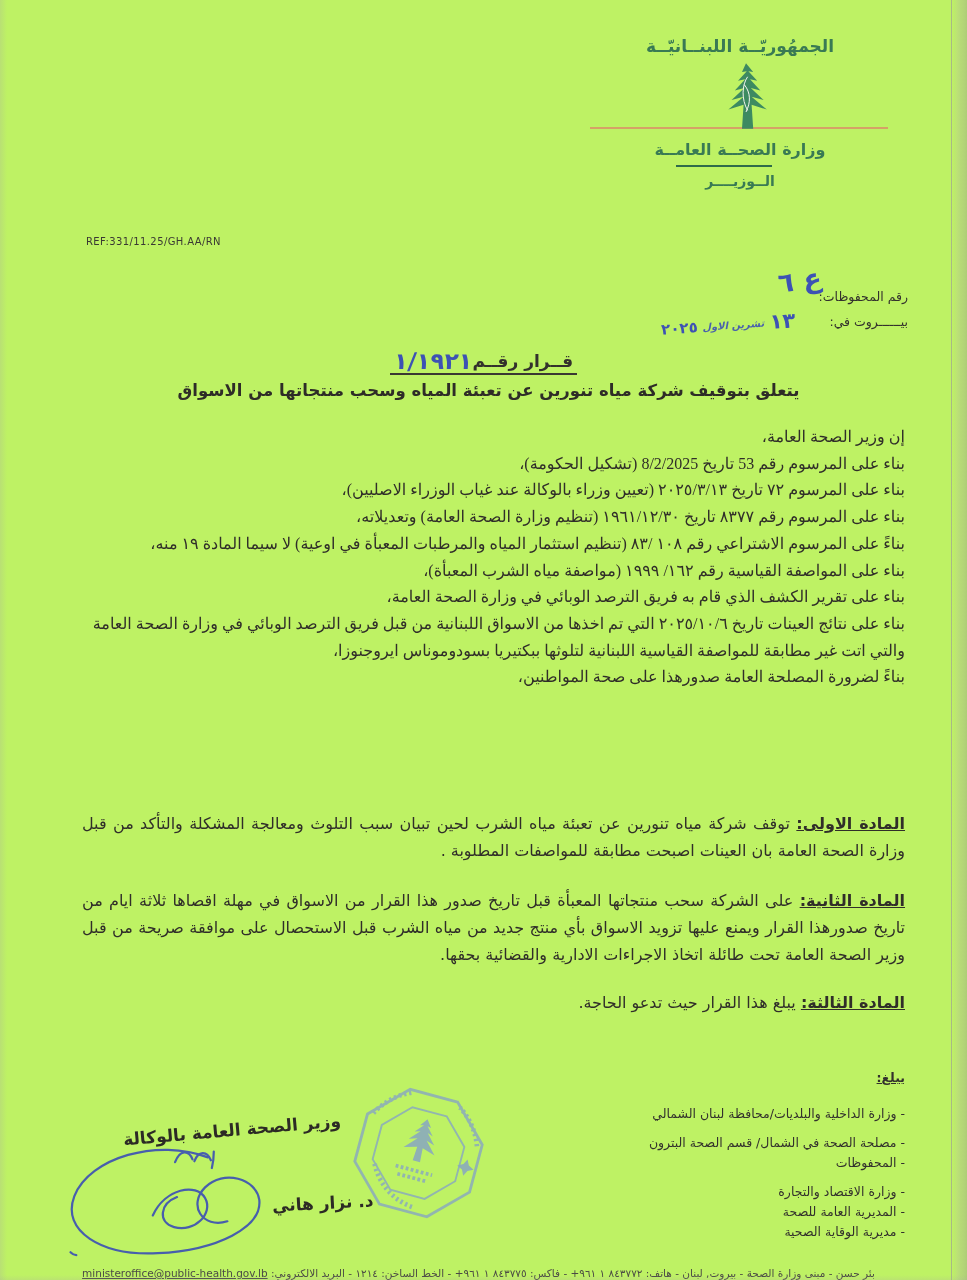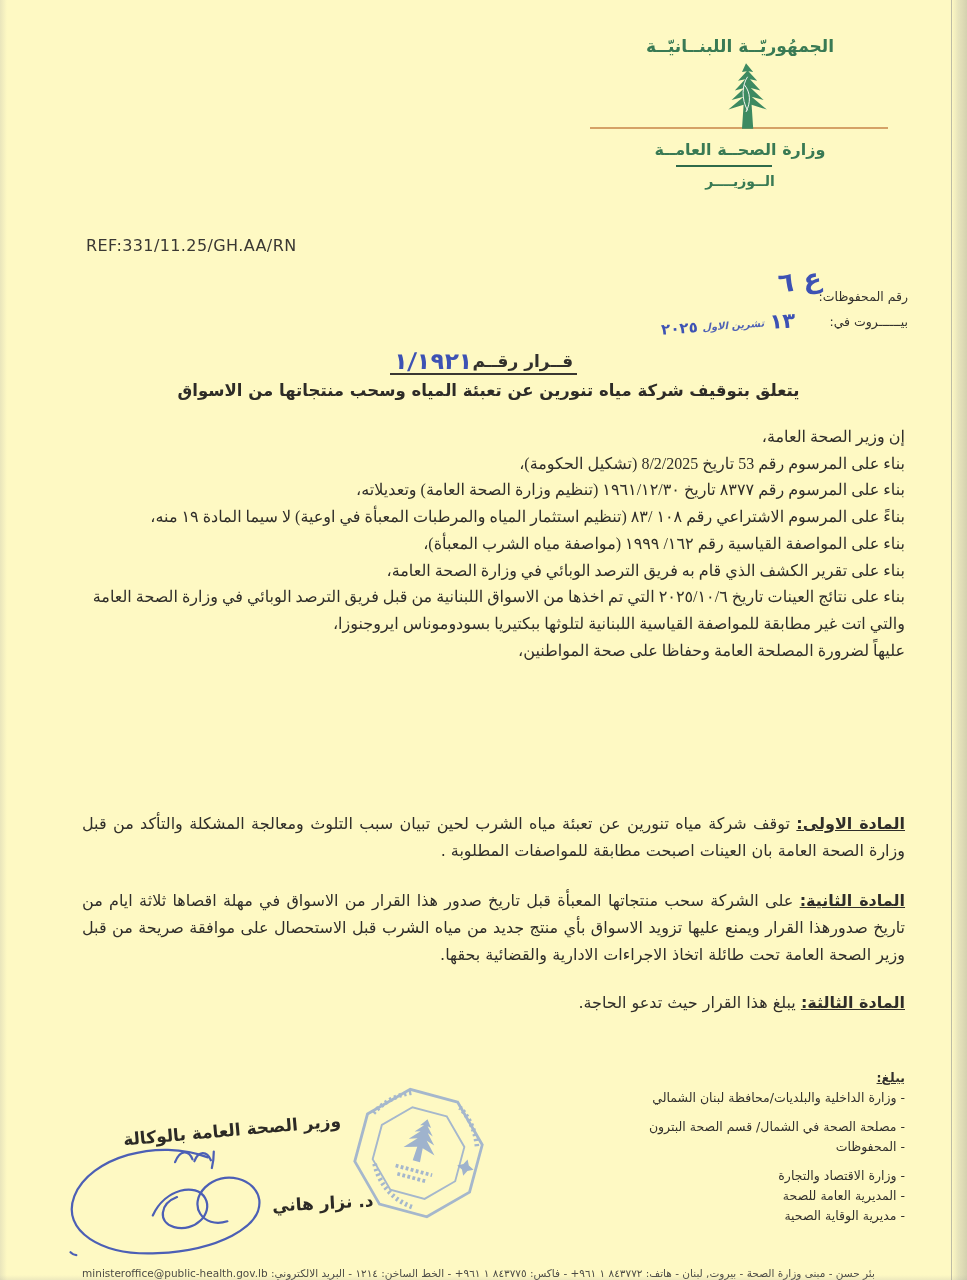--- a/index.html
+++ b/index.html
@@ -1,18 +1,18 @@
 <!DOCTYPE html>
 <html lang="ar"><head>
 <meta charset="utf-8">
 <style>
   * { margin:0; padding:0; box-sizing:border-box; }
   html,body { width:967px; height:1280px; }
   body { font-family:"DejaVu Sans", sans-serif; background:#e9e8e4; }
-  .doc { position:relative; width:967px; height:1280px; background:#fef9c3; overflow:hidden; color:#2f2d2a; }
+  .doc { position:relative; width:967px; height:1280px; background:#bef264; overflow:hidden; color:#2f2d2a; }
 
   
   .edge-right { position:absolute; top:0; right:0; width:16px; height:100%;
     background:linear-gradient(to right, rgba(0,0,0,0), rgba(175,175,170,.28) 40%, rgba(150,150,145,.4));
     border-left:1px solid rgba(160,160,155,.45); }
   .edge-left { position:absolute; top:0; left:0; width:7px; height:100%;
     background:linear-gradient(to left, rgba(0,0,0,0), rgba(170,170,165,.25)); }
   .edge-bottom { position:absolute; left:0; bottom:0; width:100%; height:5px;
     background:linear-gradient(to bottom, rgba(0,0,0,0), rgba(170,170,165,.2)); }
 
@@ -21,21 +21,21 @@
   .republic { position:absolute; top:8px; left:0; right:0; text-align:center;
     font-size:17px; font-weight:bold; color:#397a54; letter-spacing:1px; }
   .cedar { position:absolute; top:32px; left:146px; z-index:2; }
   .rule-tan { position:absolute; top:99px; left:30px; width:298px; height:2px; background:#d5a266; z-index:1; }
   .ministry { position:absolute; top:112px; left:0; right:0; text-align:center;
     font-size:16px; font-weight:bold; color:#397a54; letter-spacing:1px; }
   .ministry-underline { position:absolute; top:137px; left:116px; width:96px; height:2px; background:#2f6b4a; }
   .minister { position:absolute; top:145px; left:0; right:0; text-align:center;
     font-size:14px; font-weight:bold; color:#397a54; letter-spacing:7px; }
 
-  .ref { position:absolute; top:236px; left:86px; font-size:16px; letter-spacing:.4px;
+  .ref { position:absolute; top:236px; left:86px; font-size:10px; letter-spacing:.4px;
     color:#3a3833; direction:ltr; }
 
   
   .archive { position:absolute; top:284px; right:59px; width:120px; text-align:right;
     direction:rtl; font-size:12.5px; line-height:25px; color:#33312d; }
   .hw { color:#3d52b4; }
   .hw-archive-no { position:absolute; top:268px; right:145px; width:90px; direction:rtl;
     font-size:27px; font-weight:bold; transform:rotate(-8deg) skewX(-6deg); letter-spacing:6px; }
   .hw-date { position:absolute; top:313px; right:172px; direction:rtl; display:flex;
     align-items:center; gap:5px; transform:rotate(-4deg); white-space:nowrap; }
@@ -63,35 +63,35 @@
   
   .articles { position:absolute; top:810px; right:62px; width:823px; direction:rtl;
     font-size:16px; line-height:27px; text-align:justify; color:#302e29; }
   .articles p.art2 { margin-top:23px; }
   .articles p.art3 { margin-top:21px; }
   .art-label { font-weight:bold; text-decoration:underline; }
 
   
   .distribution { position:absolute; top:1068px; right:62px; width:380px; direction:rtl;
     text-align:right; font-size:12.5px; line-height:20px; color:#33312d; }
-  .dist-label { font-weight:bold; text-decoration:underline; margin-bottom:0; }
+  .dist-label { font-weight:bold; text-decoration:underline; margin-bottom:16px; }
   .dist-group { margin-bottom:9px; }
 
   
   .sig-title { position:absolute; top:1120px; left:112px; width:240px; direction:rtl; text-align:center;
     font-size:17px; font-weight:bold; color:#2c2a25; transform:rotate(-5deg); }
   .sig-name { position:absolute; top:1193px; left:272px; direction:rtl;
     font-size:17px; font-weight:bold; color:#2c2a25; transform:rotate(-3deg); }
   .sig-scribble { position:absolute; top:1138px; left:58px; }
   .stamp { position:absolute; top:1080px; left:352px; transform:rotate(15deg); opacity:.82; }
 
   
   .footer { position:absolute; bottom:1px; left:4px; right:14px; direction:rtl;
     text-align:center; font-size:10.5px; color:#4b4a45; white-space:nowrap; }
-  .footer bdo { direction:ltr; unicode-bidi:bidi-override; }
+  .footer bdo { direction:ltr; unicode-bidi:bidi-override;text-decoration:underline; }
 </style>
 </head>
 <body>
 
 <div class="doc">
 
   <div class="header">
     <div class="republic">الجمهُوريّــة اللبنــانيّــة</div>
     <div class="cedar">
       <svg width="80" height="72" viewBox="0 0 100 88">
@@ -121,26 +121,27 @@
   <div class="decree-head">
     <span class="title-group">
       <span class="title-label">قــرار رقــم</span><span class="hw-number" dir="ltr">١/١٩٢١</span>
     </span>
   </div>
   <div class="decree-subject">يتعلق بتوقيف شركة مياه تنورين عن تعبئة المياه وسحب منتجاتها من الاسواق</div>
 
   <div class="preamble">
     <p>إن وزير الصحة العامة،</p>
     <p>بناء على المرسوم رقم 53 تاريخ 8/2/2025 (تشكيل الحكومة)،</p>
+    <p>بناء على المرسوم ٧٢ تاريخ ٢٠٢٥/٣/١٣ (تعيين وزراء بالوكالة عند غياب الوزراء الاصليين)،</p>
     <p>بناء على المرسوم رقم ٨٣٧٧ تاريخ ١٩٦١/١٢/٣٠ (تنظيم وزارة الصحة العامة) وتعديلاته،</p>
     <p>بناءً على المرسوم الاشتراعي رقم ١٠٨ /٨٣ (تنظيم استثمار المياه والمرطبات المعبأة في اوعية)  لا سيما المادة ١٩ منه،</p>
     <p>بناء على المواصفة القياسية رقم ١٦٢/ ١٩٩٩ (مواصفة مياه الشرب المعبأة)،</p>
     <p>بناء على تقرير الكشف الذي قام به فريق الترصد الوبائي في وزارة الصحة العامة،</p>
     <p>بناء على نتائج العينات تاريخ ٢٠٢٥/١٠/٦ التي تم اخذها من الاسواق اللبنانية من قبل فريق الترصد الوبائي في وزارة الصحة العامة والتي اتت غير مطابقة للمواصفة القياسية اللبنانية  لتلوثها ببكتيريا بسودوموناس ايروجنوزا،</p>
-    <p>عليهاً لضرورة المصلحة العامة وحفاظا على صحة المواطنين،</p>
+    <p>بناءً لضرورة المصلحة العامة صدورهذا على صحة المواطنين،</p>
   </div>
 
 
   <div class="articles">
     <p class="art1"><span class="art-label">المادة الاولى:</span> <span>توقف شركة مياه تنورين عن تعبئة مياه الشرب لحين تبيان سبب التلوث ومعالجة المشكلة والتأكد من قبل وزارة الصحة العامة بان العينات اصبحت مطابقة للمواصفات المطلوبة .</span></p>
     <p class="art2"><span class="art-label">المادة الثانية:</span> <span>على الشركة سحب منتجاتها المعبأة قبل تاريخ صدور هذا القرار من الاسواق في مهلة اقصاها ثلاثة ايام من تاريخ صدورهذا القرار ويمنع عليها تزويد الاسواق بأي منتج جديد من مياه الشرب قبل الاستحصال على موافقة صريحة من قبل وزير الصحة العامة تحت طائلة اتخاذ الاجراءات الادارية والقضائية بحقها.</span></p>
     <p class="art3"><span class="art-label">المادة الثالثة:</span> <span>يبلغ هذا القرار حيث تدعو الحاجة.</span></p>
   </div>
 
   <div class="distribution">

